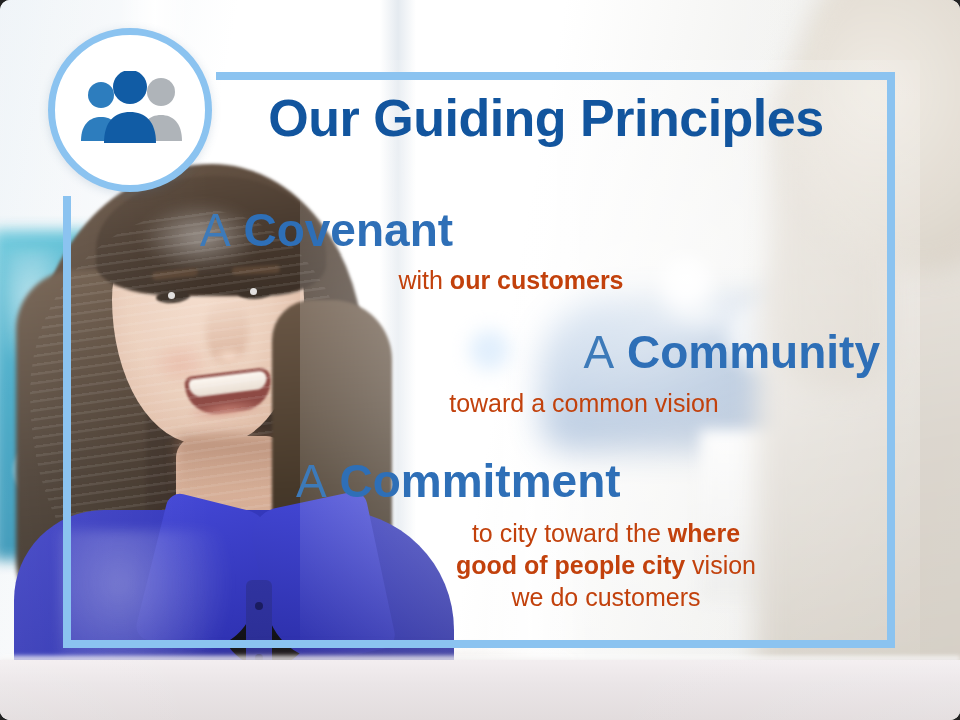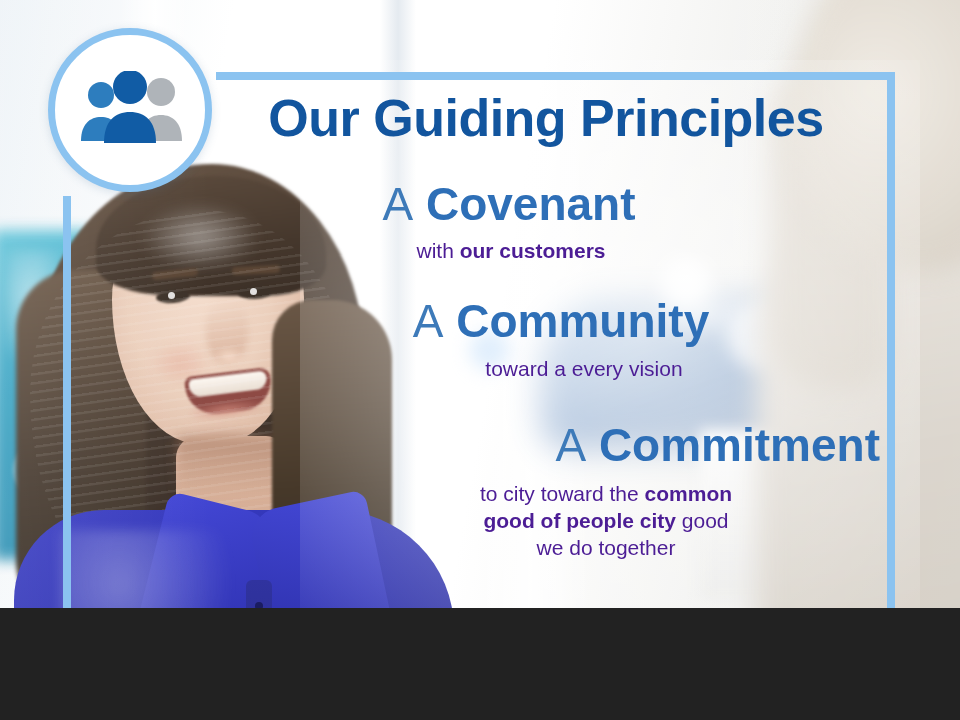--- a/index.html
+++ b/index.html
@@ -1,19 +1,20 @@
 <!DOCTYPE html>
 <html><head>
 <meta charset="utf-8">
 <style>
   html,body{margin:0;padding:0;background:#222;}
   .stage{
-    position:relative;width:960px;height:608px;overflow:hidden;
+    position:relative;width:960px;height:720px;overflow:hidden;
     font-family:"Liberation Sans",sans-serif;
     background:#f4f6f8;
+    border-radius:10px;
   }
 
   
   .photo{position:absolute;inset:0;overflow:hidden;}
 
   
   .bg-base{
     position:absolute;inset:0;
     background:
       linear-gradient(100deg,#eef3f7 0%,#ffffff 22%,#ffffff 52%,#f2f2f0 74%,#e3e2e0 100%);
@@ -300,34 +301,34 @@
     letter-spacing:-.5px;
   }
 
   .principles{position:absolute;left:200px;top:180px;width:680px;}
   .principle{margin-bottom:6px;}
   .p-head{
     font-size:46px;line-height:1.08;color:#2E6FB7;text-align:center;font-weight:bold;
   }
   .p-head .art{font-weight:300;color:#3d7ab9;}
   .p-sub{
-    font-size:21px;line-height:1.28;color:#4c1d95;font-weight:normal;
+    font-size:25px;line-height:1.28;color:#c2410c;font-weight:normal;
   }
   .p-sub b{font-weight:bold;}
 
   
-  .pr-covenant .p-head{text-align:center;padding-right:62px;}
+  .pr-covenant .p-head{text-align:left;padding-right:62px;margin-top:26px;}
   .pr-covenant .p-sub{text-align:center;padding-right:58px;margin-top:8px;}
 
   .pr-community{margin-top:32px;}
-  .pr-community .p-head{text-align:center;padding-left:42px;}
+  .pr-community .p-head{text-align:right;padding-left:42px;}
   .pr-community .p-sub{text-align:center;padding-left:88px;margin-top:10px;}
 
   .pr-commitment{margin-top:38px;}
-  .pr-commitment .p-head{text-align:right;padding-left:96px;}
+  .pr-commitment .p-head{text-align:left;padding-left:96px;}
   .pr-commitment .p-sub{text-align:center;padding-left:132px;margin-top:10px;}
 </style>
 </head>
 <body>
 
 <div class="stage">
 
   <div class="photo">
     <div class="bg-base"></div>
     <div class="bg-col c1"></div>
@@ -434,30 +435,30 @@
           <div><span>with </span><b>our customers</b></div>
         </div>
     </div>
 
     <div class="principle pr-community">
       <div class="p-head">
         <span class="art">A</span>
         <span>Community</span>
       </div>
       <div class="p-sub">
-          <div><span>toward a every vision</span></div>
+          <div><span>toward a common vision</span></div>
         </div>
     </div>
 
     <div class="principle pr-commitment">
       <div class="p-head">
         <span class="art">A</span>
         <span>Commitment</span>
       </div>
       <div class="p-sub">
-          <div><span>to city toward the </span><b>common</b></div>
-          <div><b>good of people city</b><span> good</span></div>
-          <div><span>we do together</span></div>
+          <div><span>to city toward the </span><b>where</b></div>
+          <div><b>good of people city</b><span> vision</span></div>
+          <div><span>we do customers</span></div>
         </div>
     </div>
 
   </div>
 </div>
 
 </body></html>

